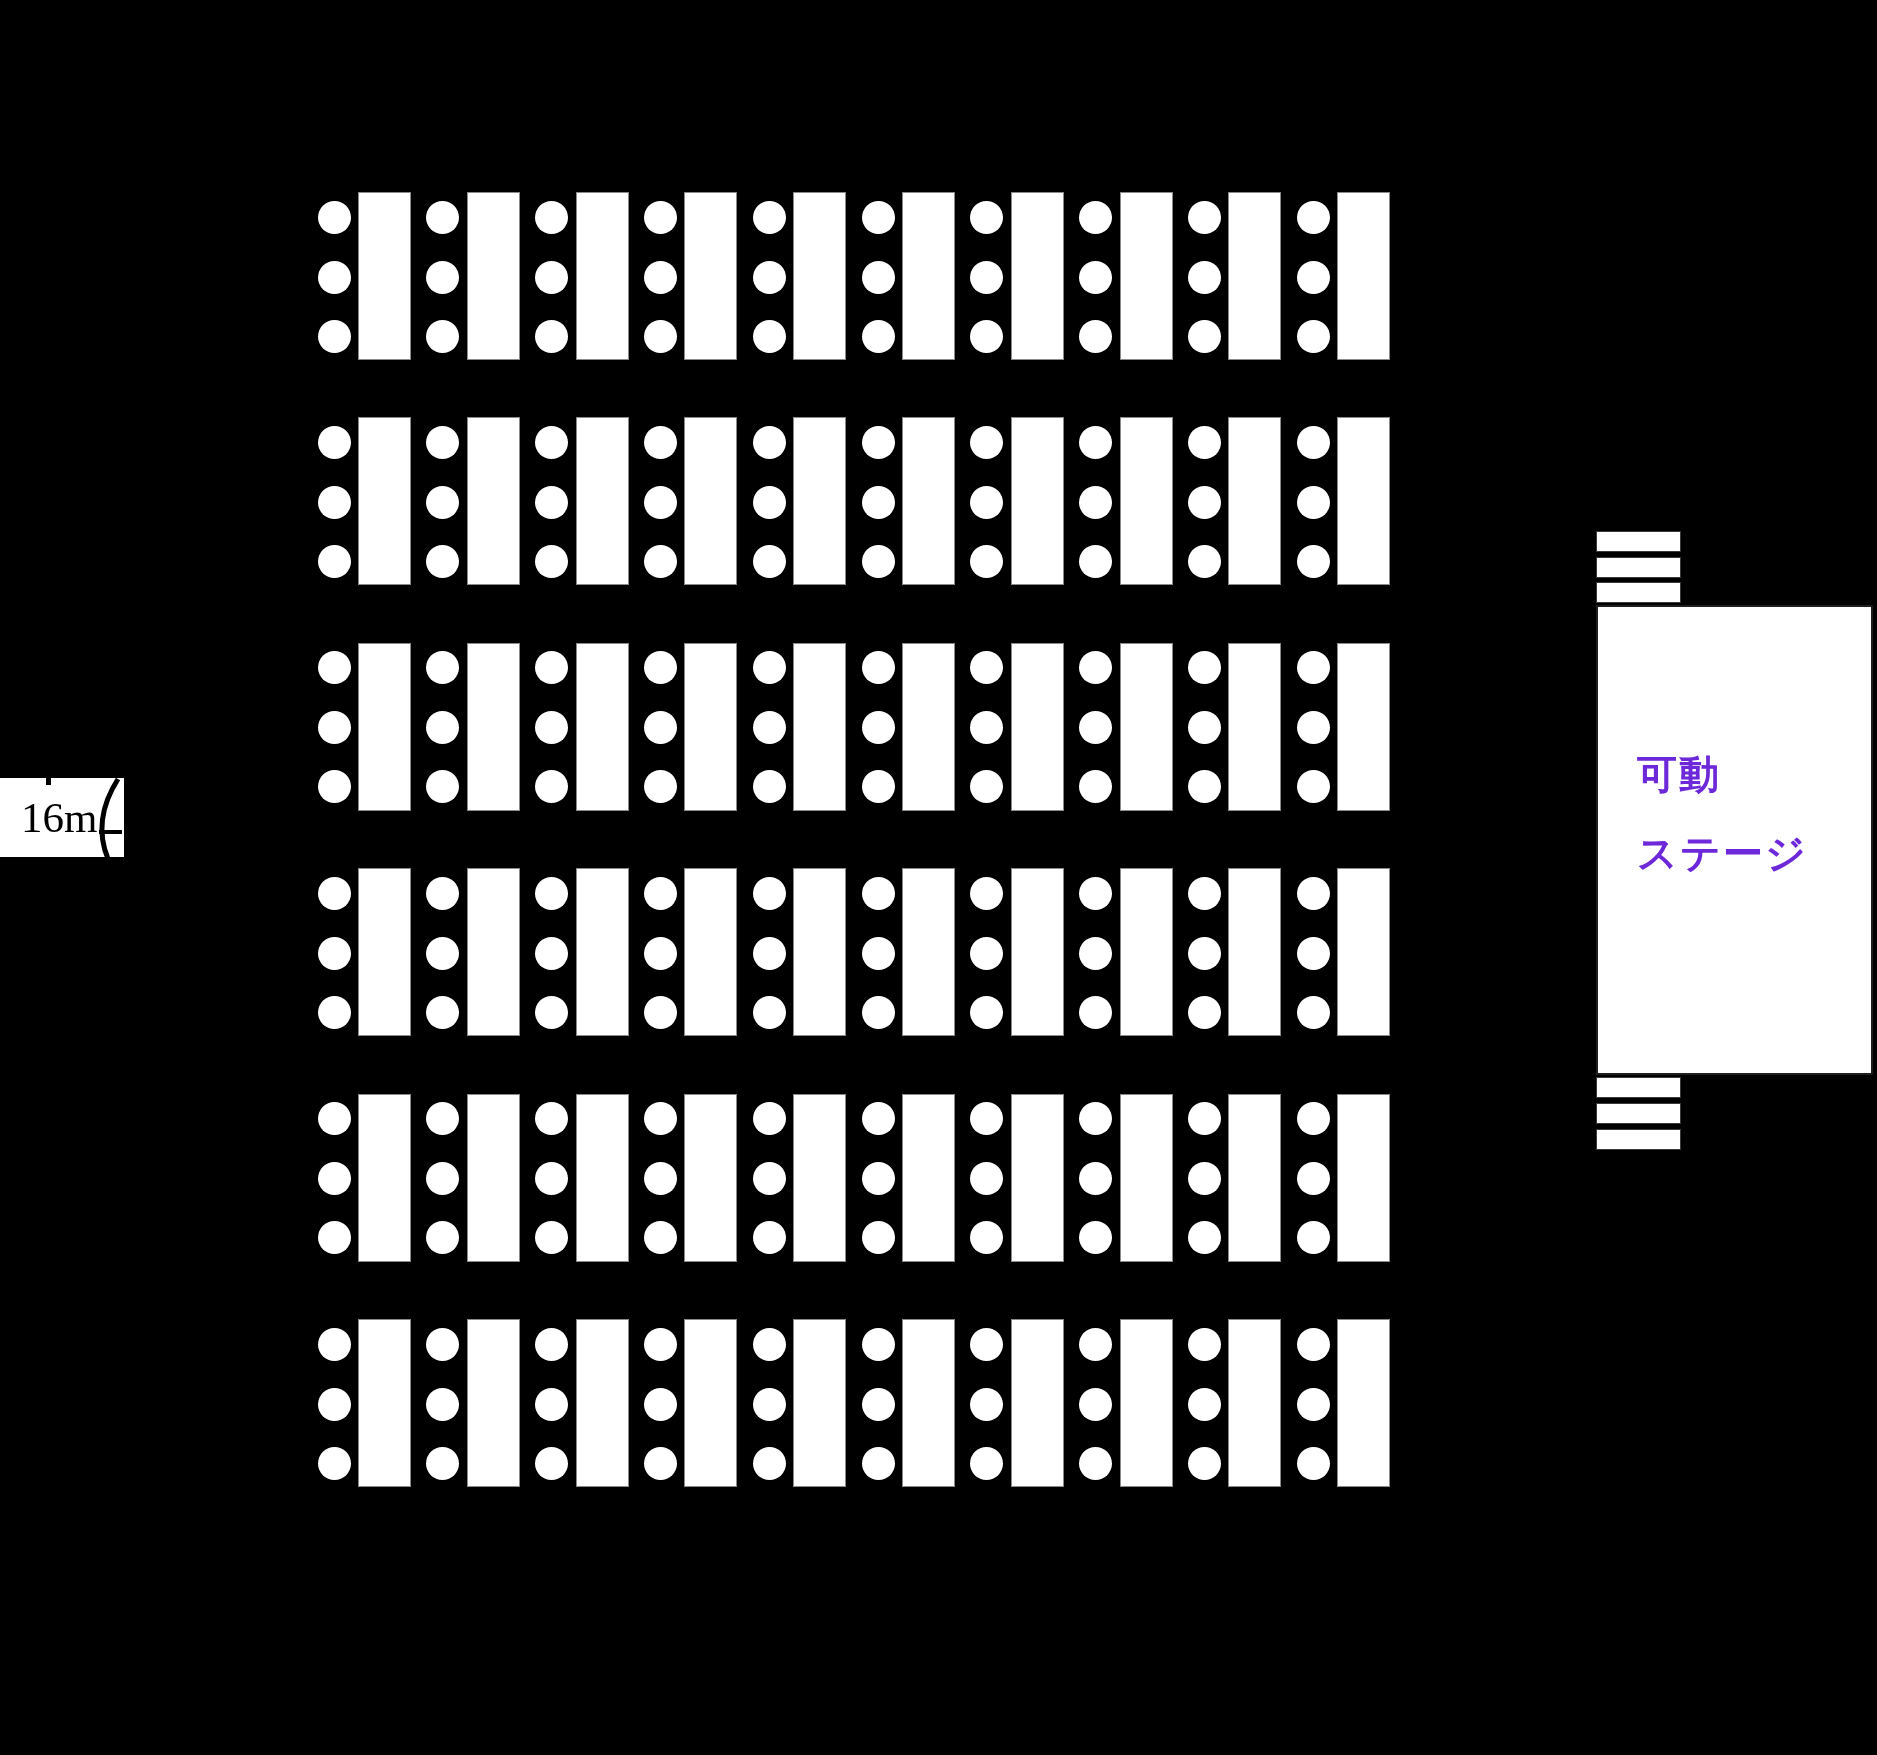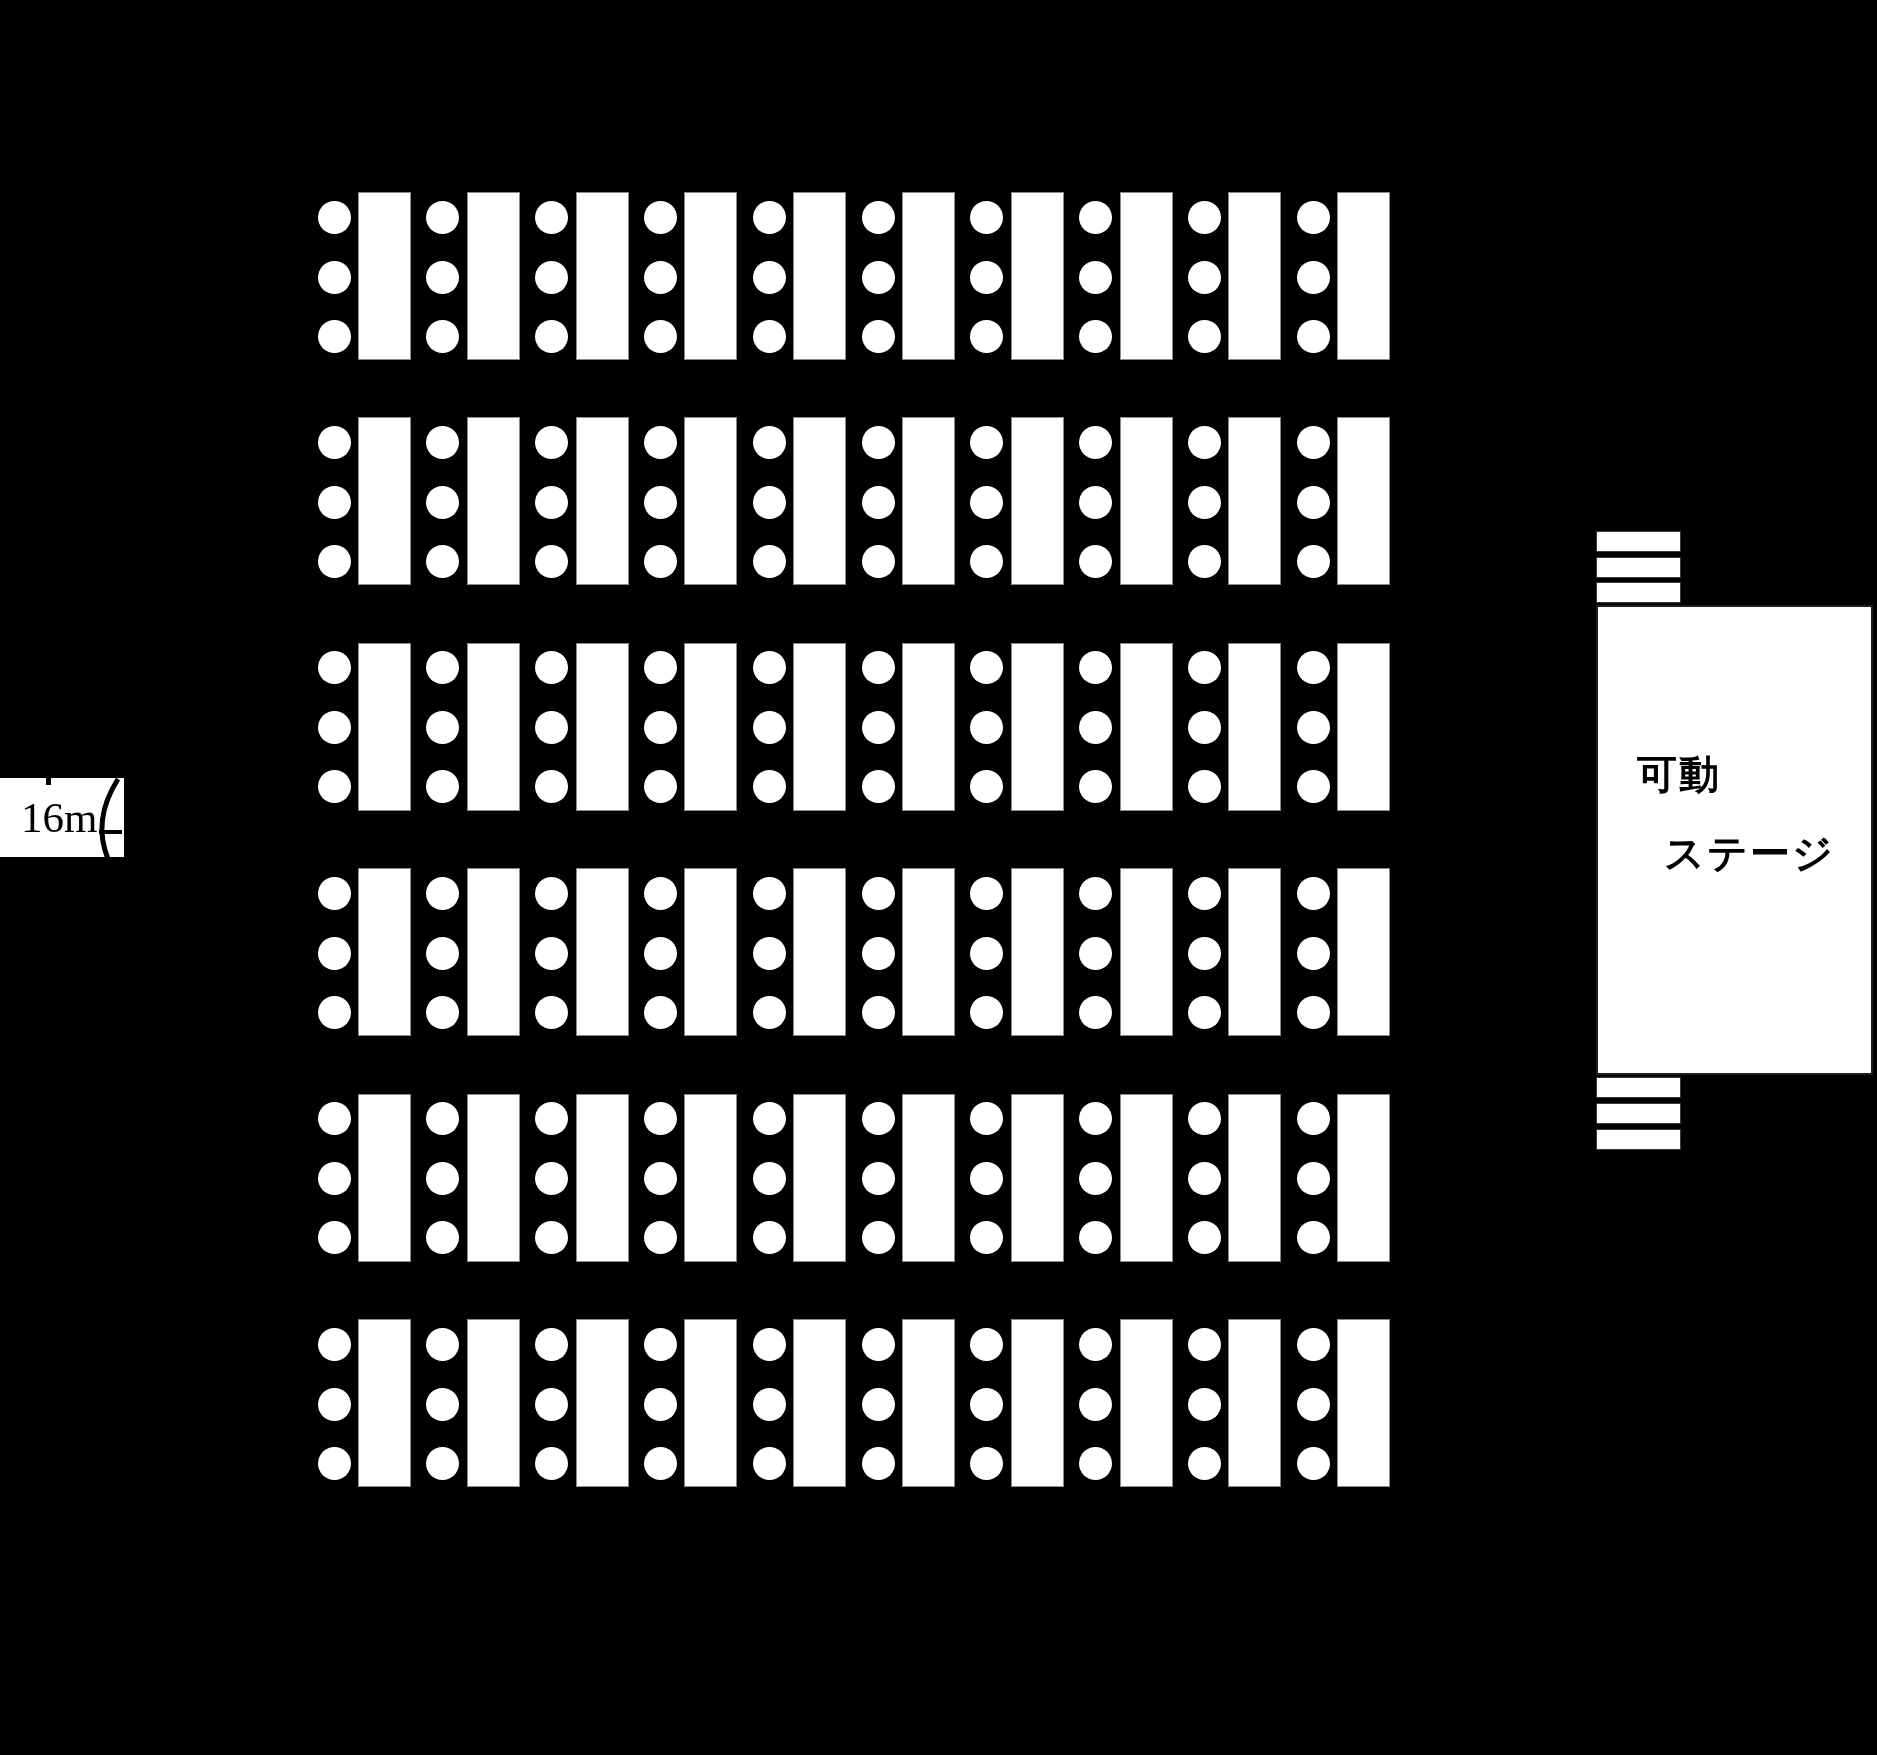--- a/index.html
+++ b/index.html
@@ -36,29 +36,29 @@
   }
   .stage{
     position:absolute;
     background:#fff;
     border:2px solid #1e1e1e;
     box-sizing:border-box;
   }
   .stage-label{
     position:absolute;
     left:39px;
-    color:#000000;
+    color:#6d28d9;
     font-weight:bold;
     font-size:40px;
     letter-spacing:2px;
     font-family:"Liberation Sans", sans-serif;
     white-space:nowrap;
   }
   .stage-label.line1{top:140px;}
-  .stage-label.line2{top:219px;margin-left:27px;}
+  .stage-label.line2{top:219px;}
   
   .dim-box{
     position:absolute;
     left:0;top:778px;width:124px;height:79px;
     background:#fff;
   }
   .dim-label{
     position:absolute;
     left:21px;top:0;
     height:79px;

